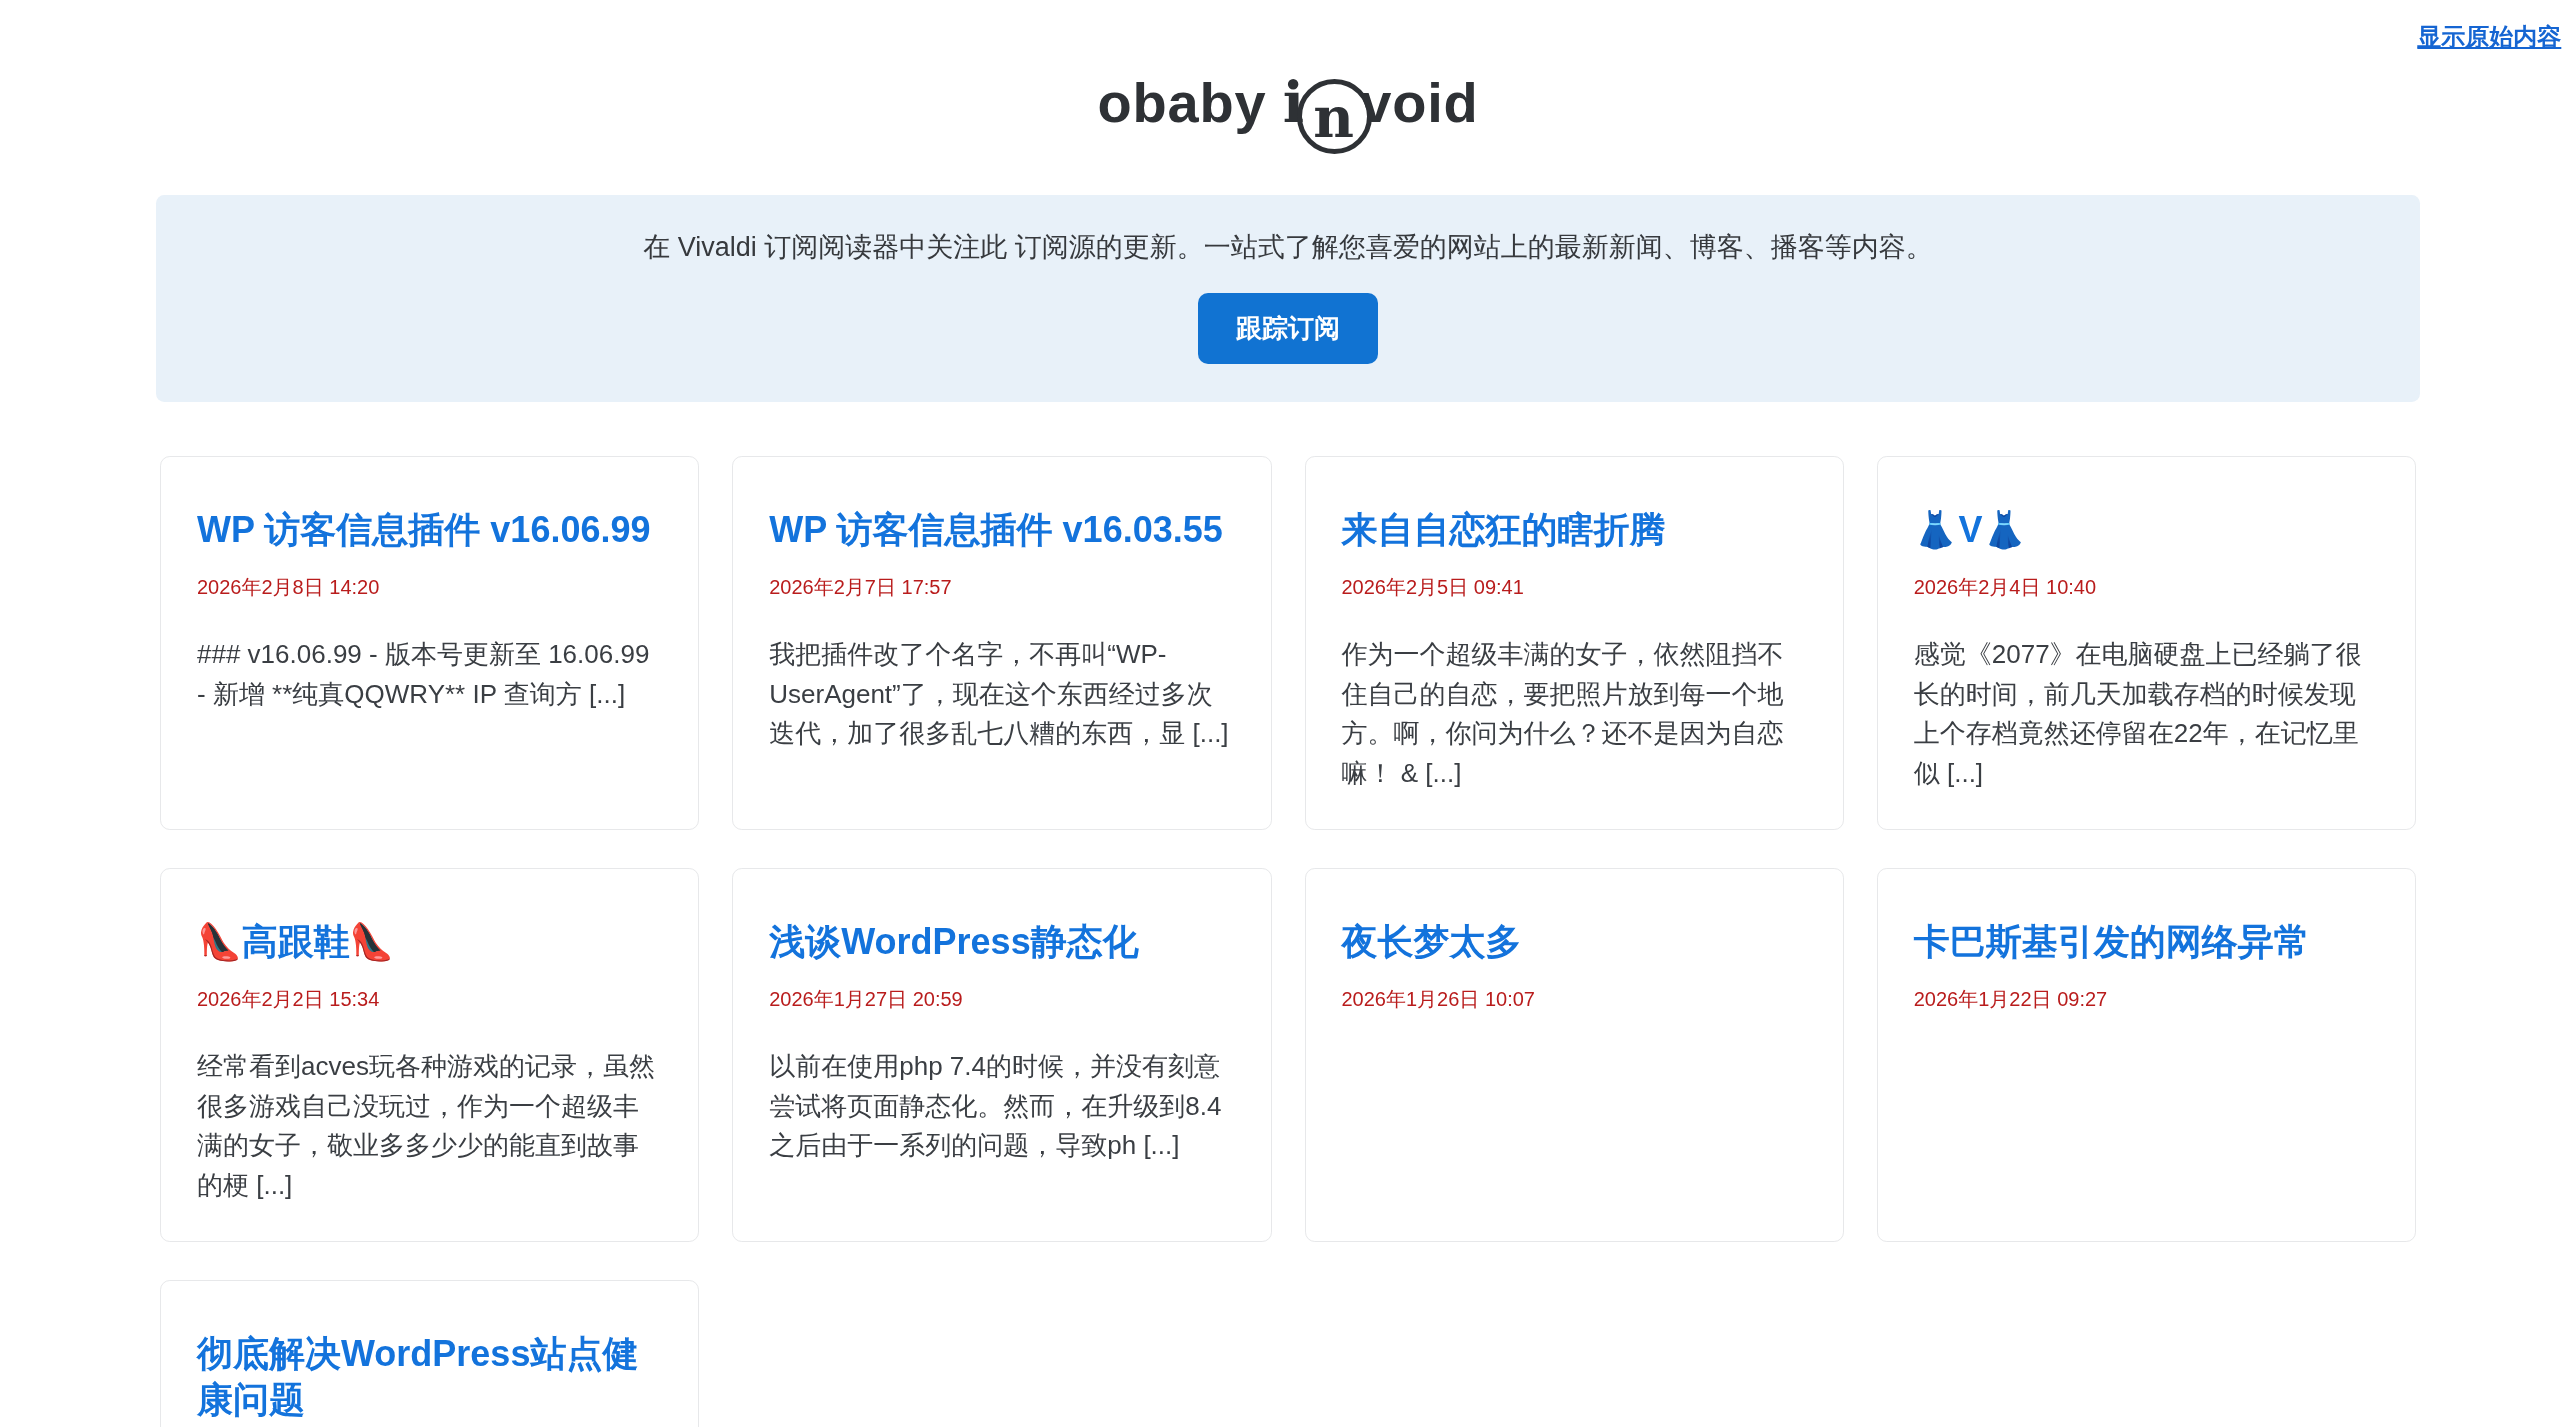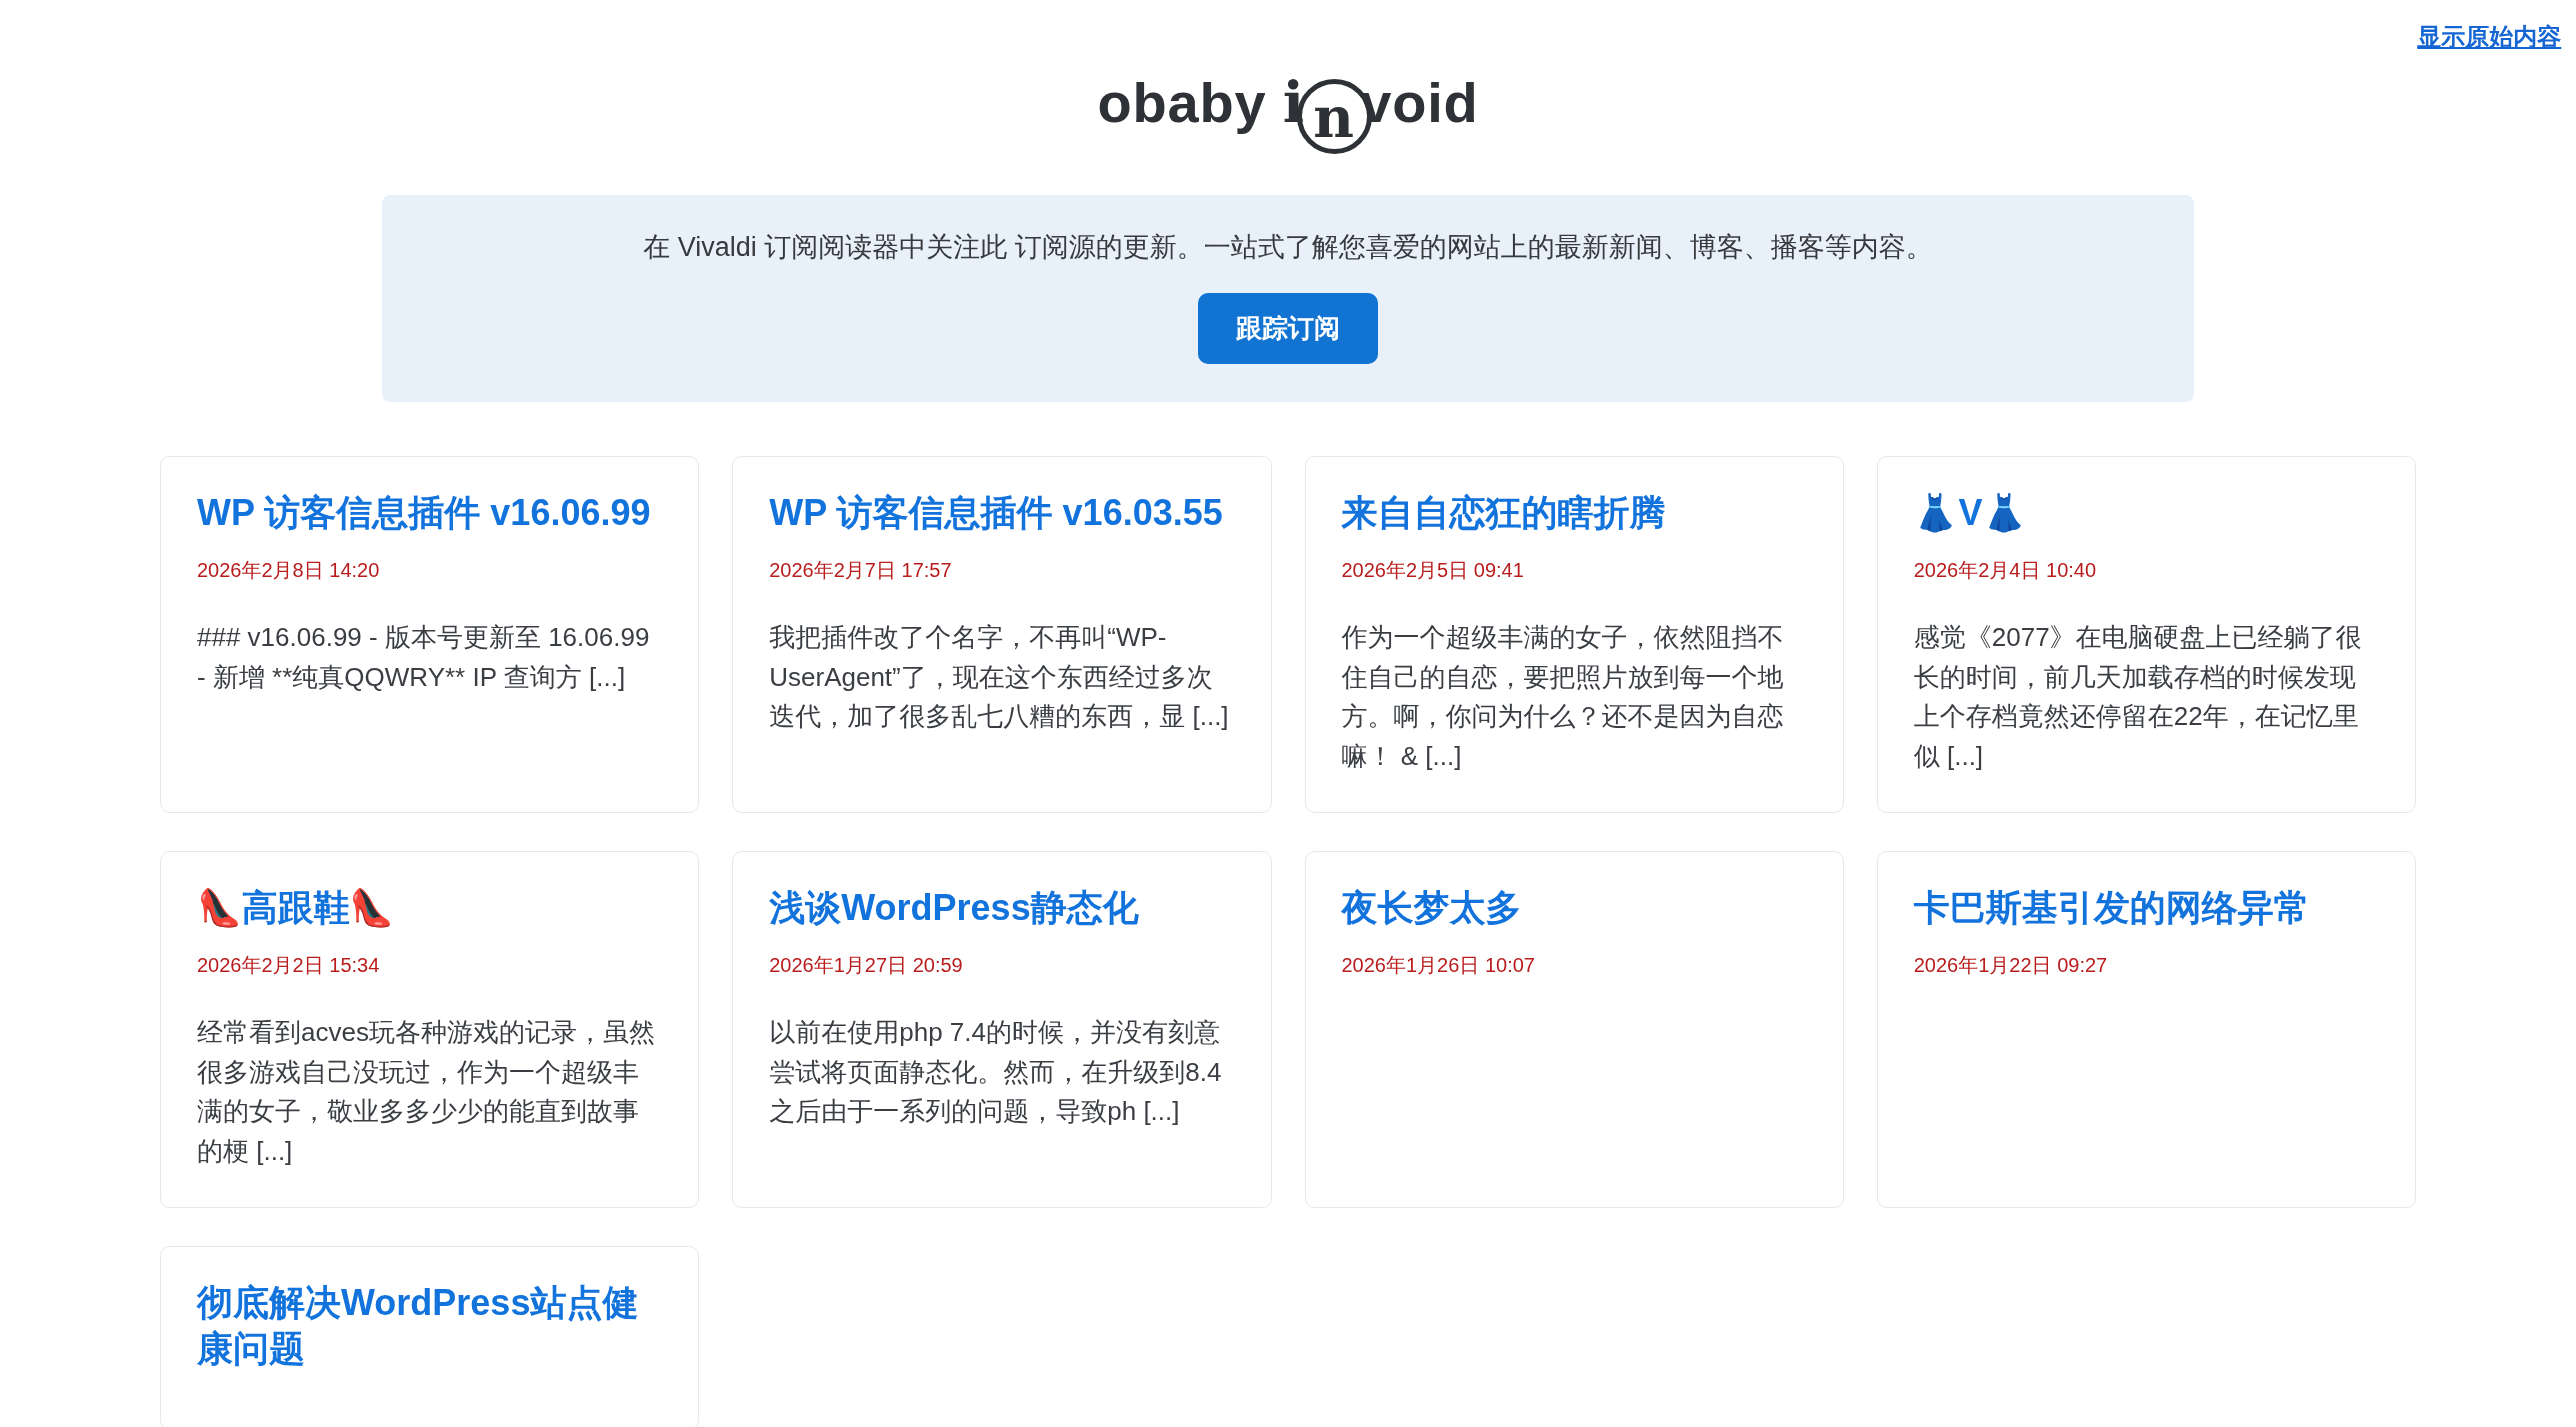--- a/index.html
+++ b/index.html
@@ -28,21 +28,21 @@
   .circle-n {
     display: inline-flex; align-items: center; justify-content: center;
     width: 75px; height: 75px;
     border: 5.7px solid #2e3135; border-radius: 50%;
     vertical-align: -14.7px;
     margin: 0 -11.4px 0 -8.2px;
     line-height: 1;
   }
   
   .banner {
-    width: 1812px; margin: 41px auto 0;
+    width: 2264px; margin: 41px auto 0;
     background: #e8f1f9;
     border-radius: 8.2px;
     padding: 34px 49px 38px;
     text-align: center;
   }
   .banner-text {
     font-size: 27px; color: #36393d;
     line-height: 1.4;
   }
   .follow-btn {
@@ -59,21 +59,21 @@
   .grid {
     width: 2256px; margin: 54px auto 0;
     display: grid;
     grid-template-columns: repeat(4, 1fr);
     column-gap: 33px; row-gap: 38px;
   }
   .card {
     background: #ffffff;
     border: 1.6px solid #e7e8ea;
     border-radius: 9.8px;
-    padding: 33px 36px 36px;
+    padding: 50px 36px 36px;
     cursor: pointer;
   }
   .card-title {
     font-size: 36px; font-weight: bold;
     color: #1373dc;
     line-height: 1.28;
     margin-bottom: 21px;
   }
   .card-date {
     font-size: 20px; color: #b91c1c;

